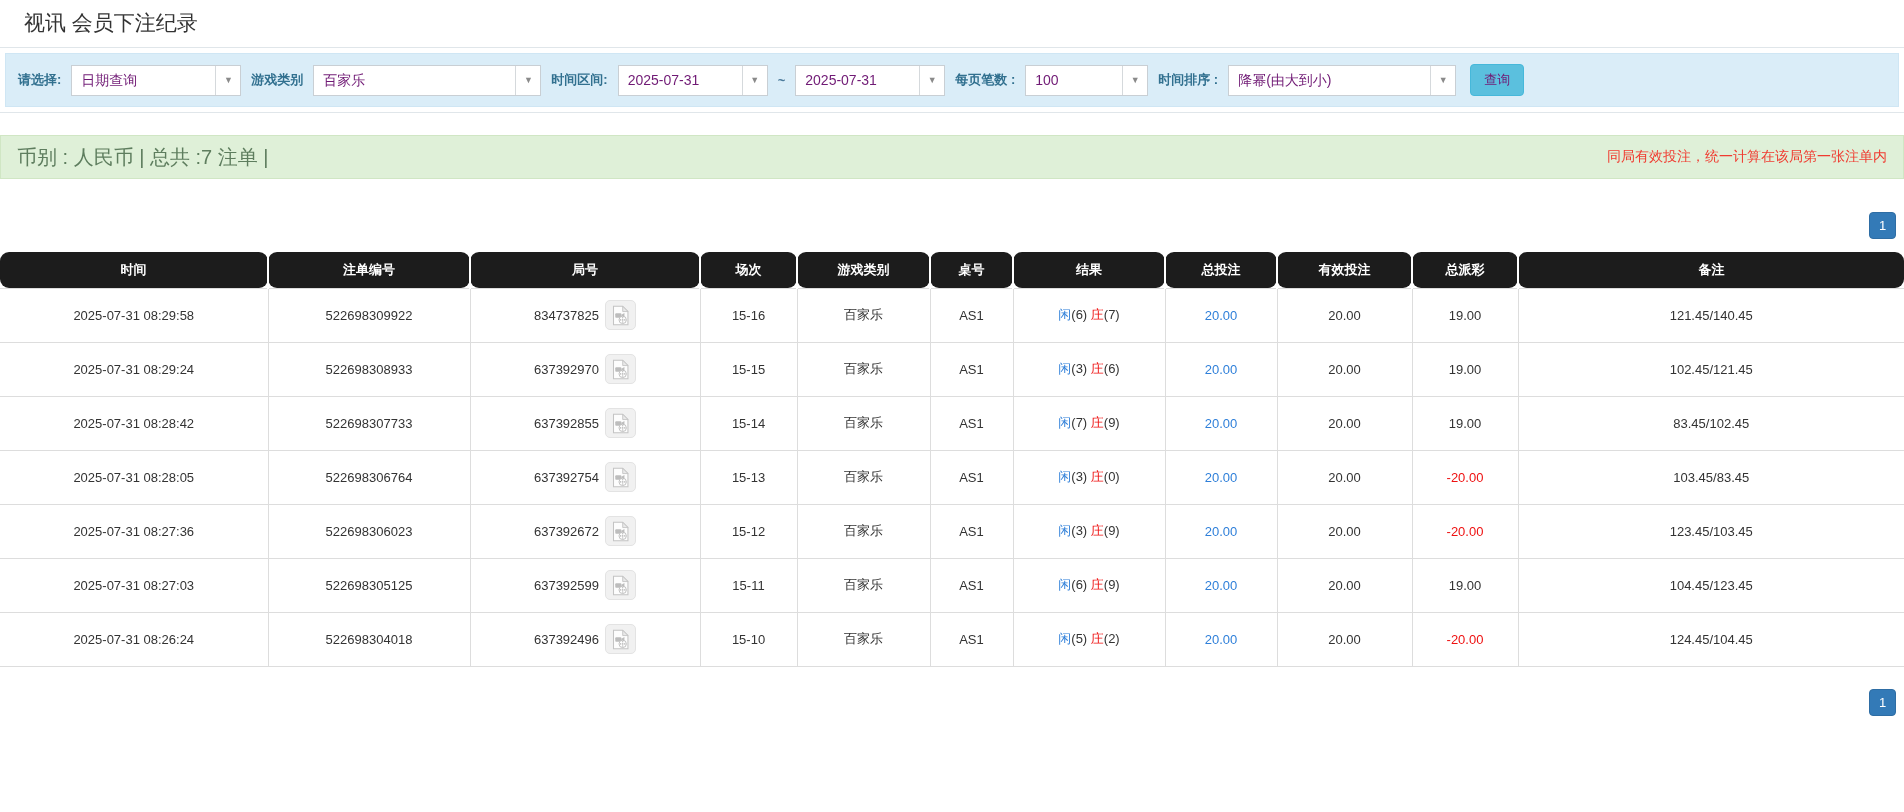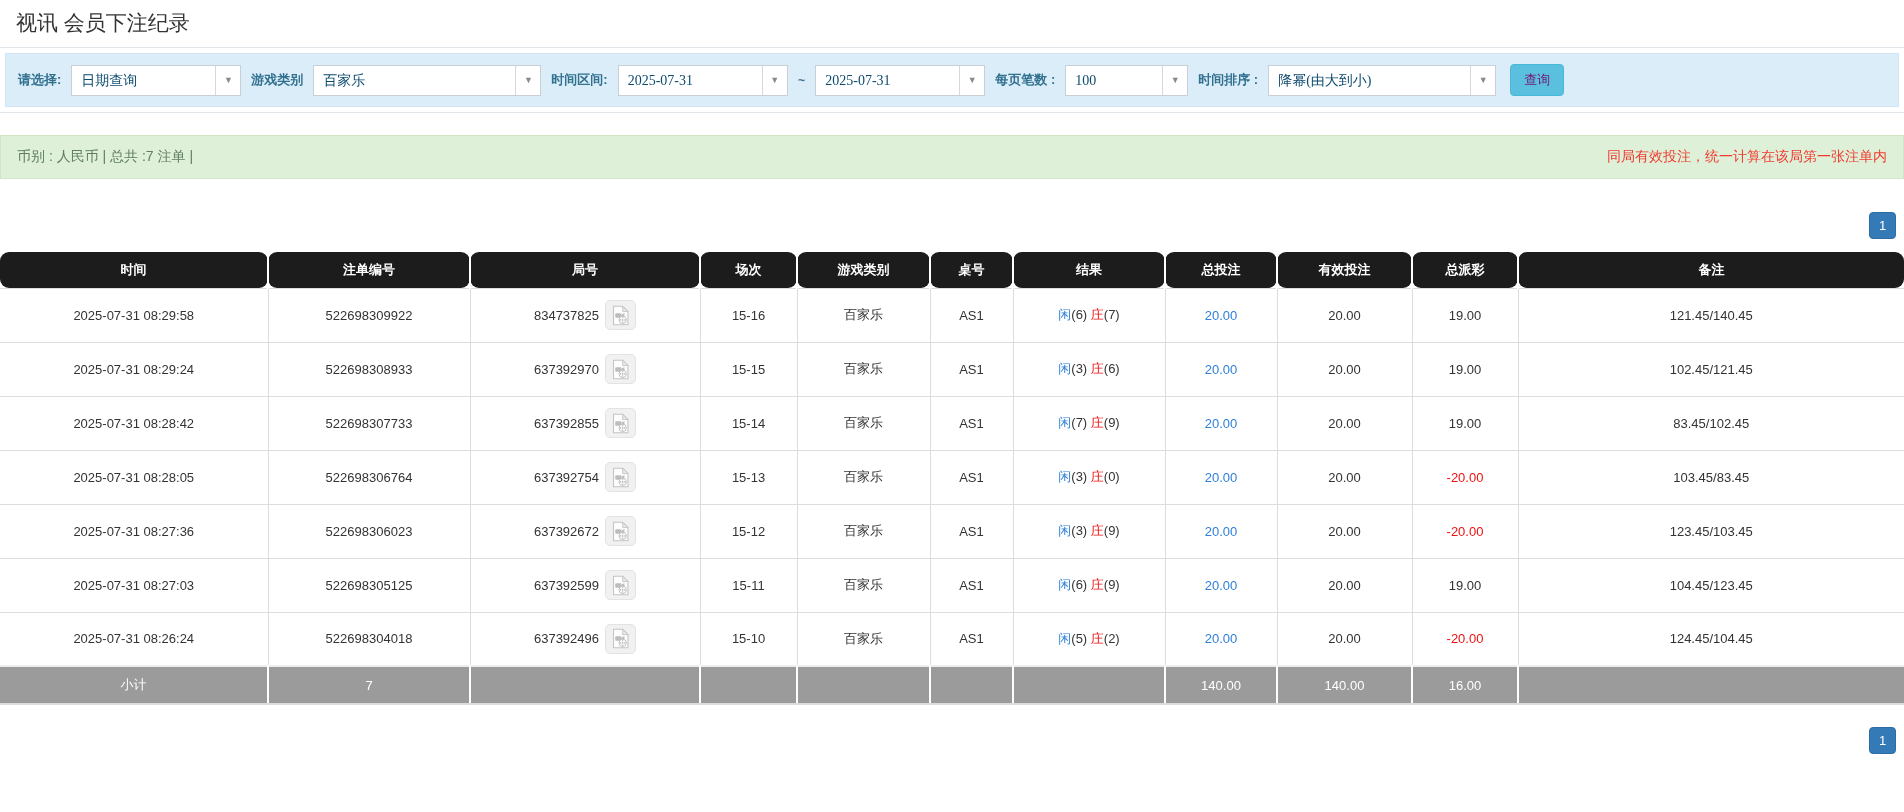--- a/index.html
+++ b/index.html
@@ -1,44 +1,44 @@
 <!DOCTYPE html>
 <html><head>
 <meta charset="utf-8">
 <style>
   * { box-sizing: border-box; margin: 0; padding: 0; }
   html, body { width: 1904px; height: 812px; background: #fff; overflow: hidden; }
   body { font-family: "Liberation Sans", "DejaVu Sans", sans-serif; font-size: 13px; color: #333; }
 
   
-  .page-title { font-size: 21px; font-weight: normal; color: #333; padding: 9px 10px 10px 16px; }
+  .page-title { font-size: 21px; font-weight: normal; color: #333; padding: 9px 10px 10px 24px; }
 
   
   .filter-panel { border: 1px solid #e0e6ea; border-left: none; border-right: none; padding: 5px 5px; }
   .filter-inner {
     background: #daedf8; border: 1px solid #cfe6f4; display: flex; align-items: center;
     height: 54px; padding: 16px 12px; gap: 10px;
   }
   .flabel { color: #31708f; font-weight: bold; font-size: 13px; white-space: nowrap; }
   .combo { display: inline-flex; background: #fff; border: 1px solid #c9cfd4; height: 31px; align-items: stretch; }
-  .combo-text { padding: 0 9px; line-height: 29px; font-size: 14px; color: #0c4a6e; overflow: hidden; white-space: nowrap; flex: 1; font-family: Liberation Serif, serif; }
+  .combo-text { padding: 0 9px; line-height: 29px; font-size: 14px; color: #701a75; overflow: hidden; white-space: nowrap; flex: 1; }
   .combo-btn { width: 25px; border-left: 1px solid #d5d9dc; background: #fff; display: flex; align-items: center; justify-content: center; color: #8a8a8a; font-size: 9px; cursor: pointer; }
-  .w170 { width: 170px; } .w228 { width: 228px; } .w190 { width: 170px; } .w123 { width: 123px; } .w192 { width: 228px; }
+  .w170 { width: 170px; } .w228 { width: 228px; } .w190 { width: 150px; } .w123 { width: 123px; } .w192 { width: 228px; }
   .tilde { color: #4a7a9b; font-weight: bold; }
   .search-btn {
     background: #5bc0de; border: 1px solid #46b8da; color: #701a75; font-size: 13px;
     padding: 6px 13px; border-radius: 4px; cursor: pointer; margin-left: 4px;
   }
 
   
   .summary-bar {
     margin-top: 22px; background: #dff0d8; border: 1px solid #d0e6c4;
     height: 44px; display: flex; align-items: center; justify-content: space-between; padding: 0 16px;
   }
-  .summary-left { color: #5e7d5e; font-size: 14px; }
+  .summary-left { color: #5e7d5e; font-size: 20px; }
   .summary-right { color: #f03b30; font-size: 14px; }
 
   
   .pager { display: flex; justify-content: flex-end; padding-right: 8px; }
   .pager.top { margin-top: 33px; }
   .pager.bottom { margin-top: 22px; }
   .page-btn {
     min-width: 27px; height: 27px; background: #337ab7; color: #fff; border: 1px solid #2e6da4;
     border-radius: 4px; font-size: 13px; cursor: pointer;
   }
@@ -393,31 +393,18 @@
       <span class="player">闲</span><span class="score">(5)</span>
       <span class="banker">庄</span><span class="score">(2)</span>
     </td>
     <td><a class="bet-link">20.00</a></td>
     <td>20.00</td>
     <td><span class=" neg">-20.00</span></td>
     <td>124.45/104.45</td>
       </tr>
     </tbody>
   <tfoot>
-    <tr>
-      <td>小计</td>
-      <td>7</td>
-      <td></td>
-        <td></td>
-        <td></td>
-      <td></td>
-        <td></td>
-      <td>140.00</td>
-      <td>140.00</td>
-      <td>16.00</td>
-      <td></td>
-    </tr>
   </tfoot>
 </table>
 
 <div class="pager bottom">
   <button class="page-btn">1</button>
 </div>
 
 </body></html>

